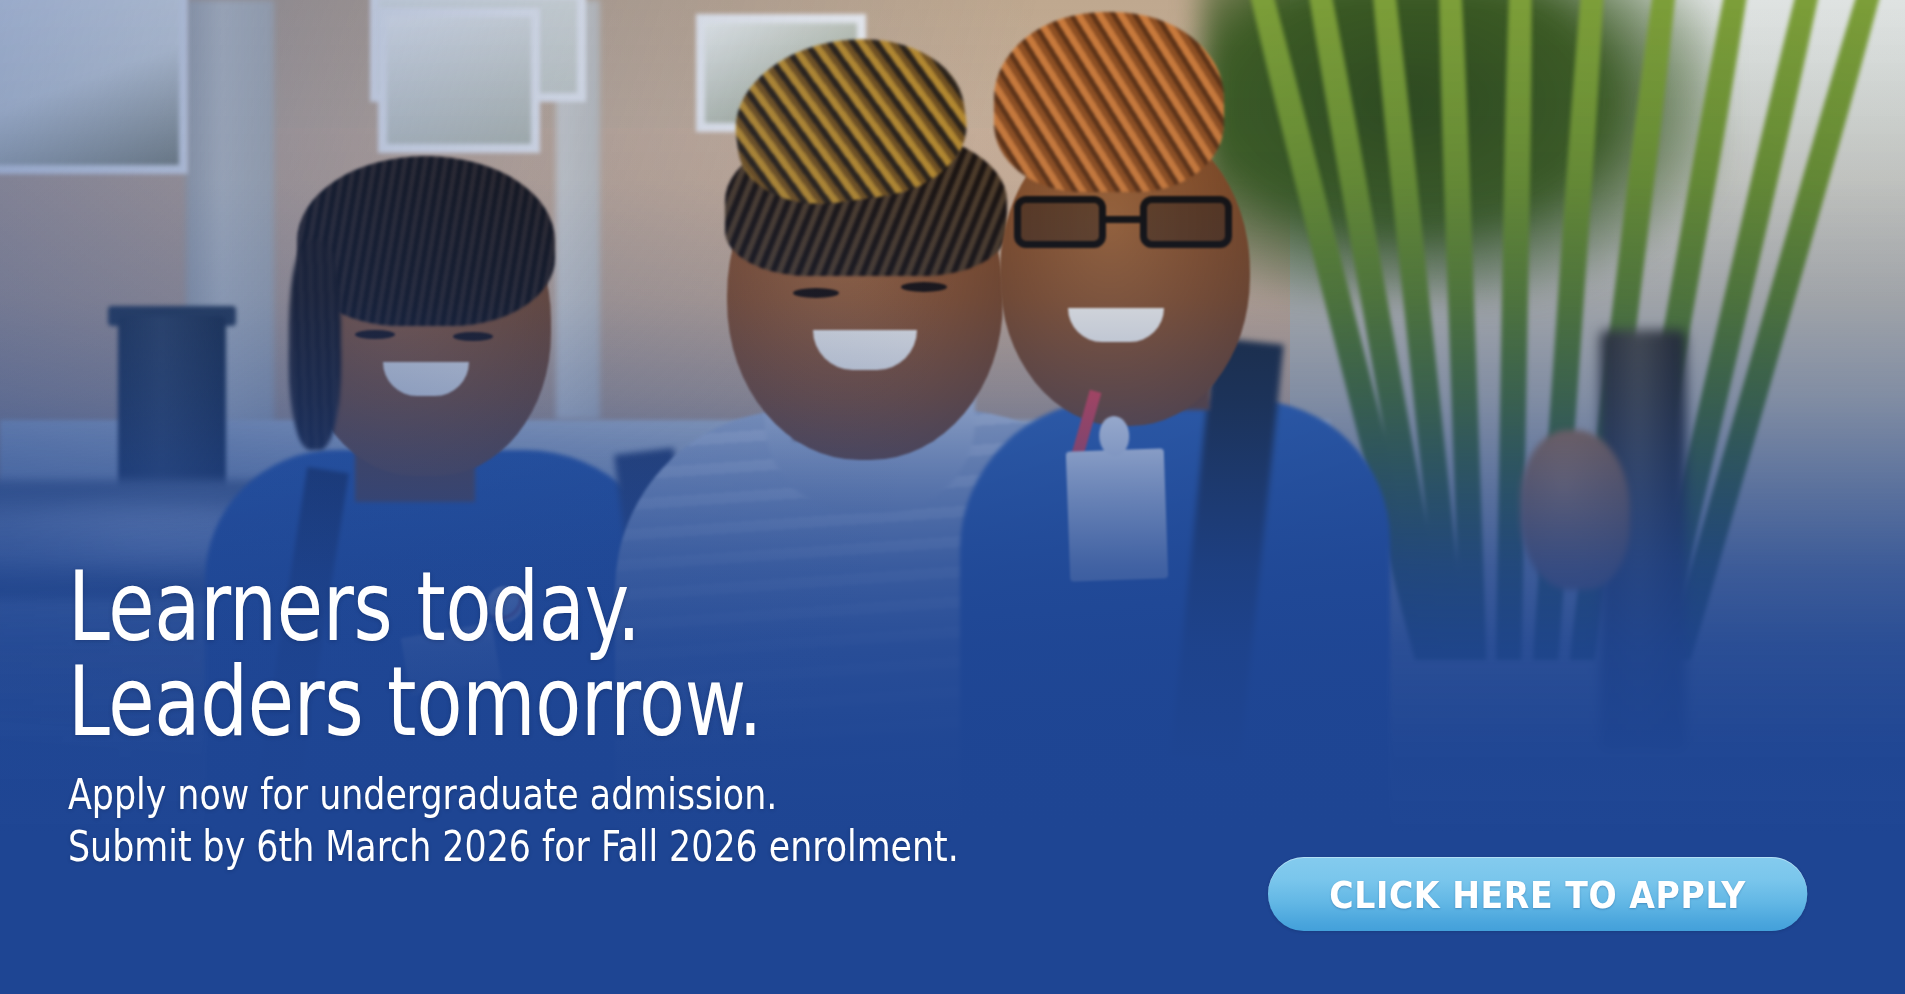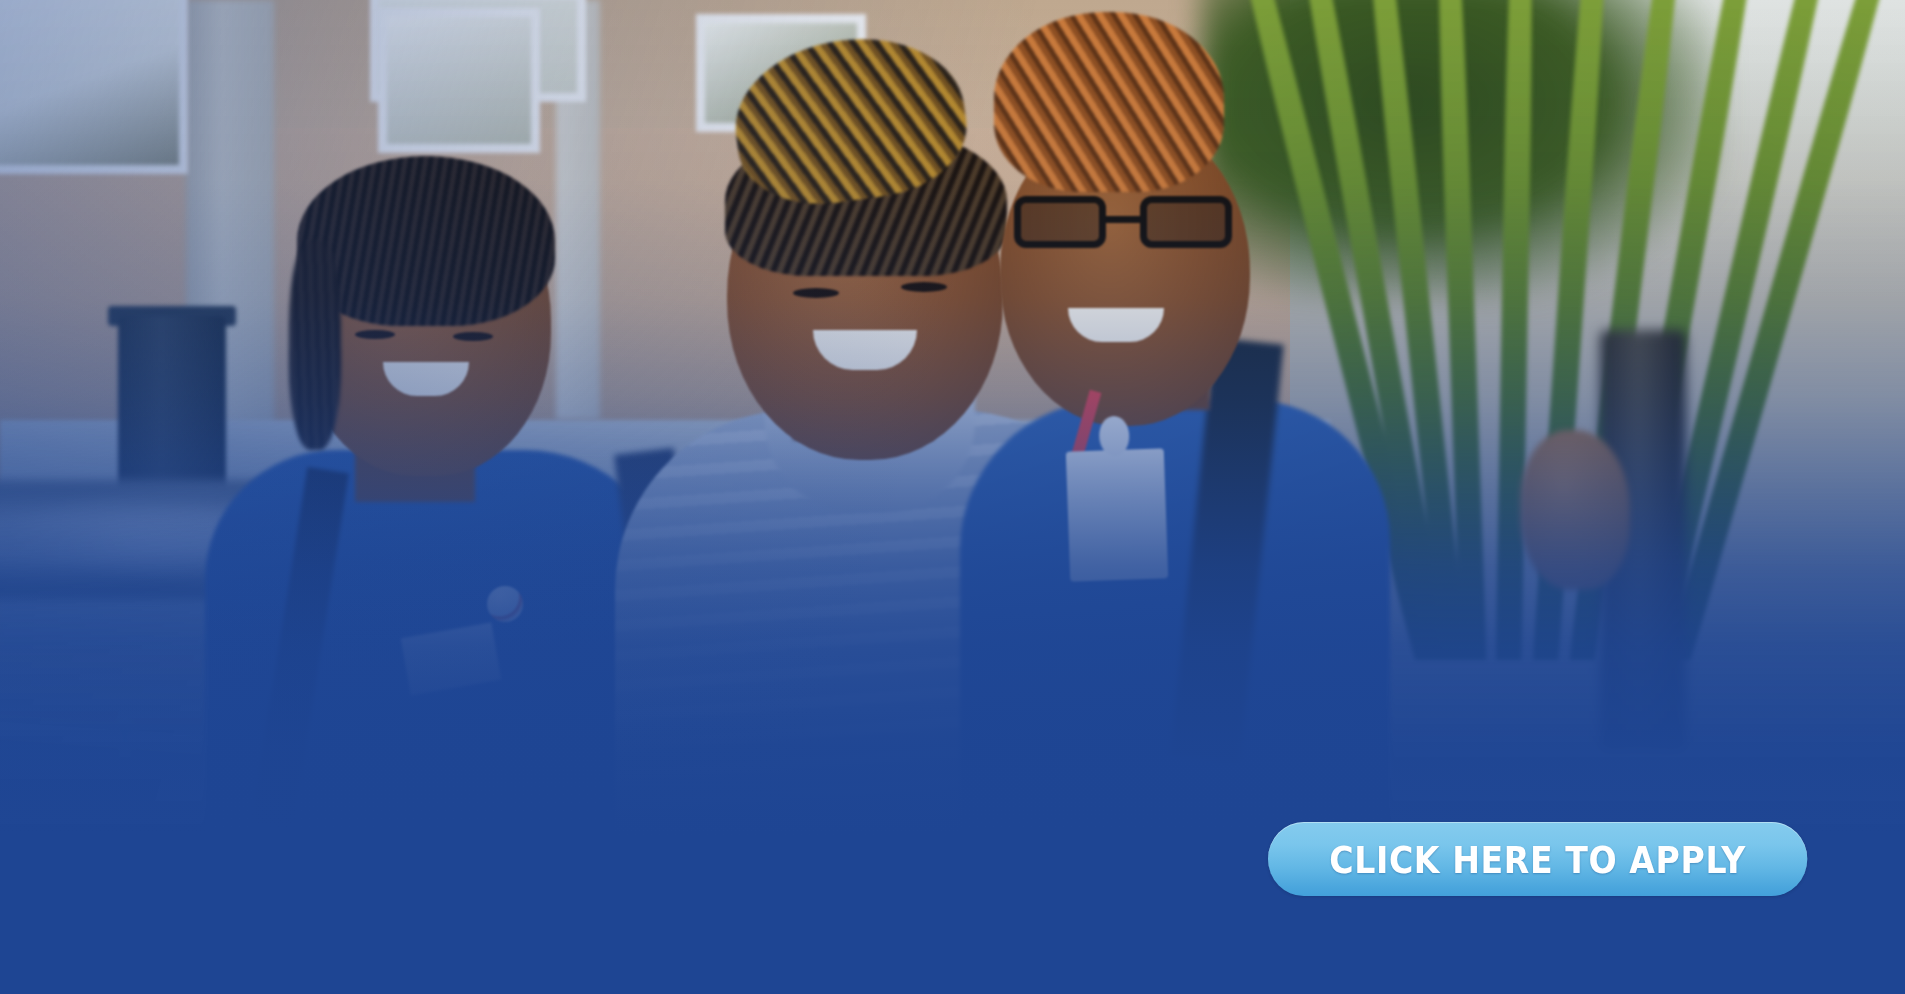--- a/index.html
+++ b/index.html
@@ -482,21 +482,21 @@
     margin: 18px 0 0 0;
     text-shadow: 0 1px 4px rgba(10,28,66,.28);
     transform: scaleX(0.90);
     transform-origin: left center;
     white-space: nowrap;
   }
 
   .cta-wrap {
     position: absolute;
     left: 1268px;
-    top: 822px;
+    top: 857px;
     z-index: 6;
   }
   .cta {
     display: inline-block;
     box-sizing: border-box;
     width: 556px;
     height: 74px;
     line-height: 74px;
     text-align: center;
     border: 0;
@@ -617,18 +617,24 @@
       </div>
       <div class="s3-smile"></div>
       <div class="s3-lanyard"></div>
       <div class="s3-badge"></div>
     </div>
   </div>
 
   <div class="overlay"></div>
   <div class="overlay-left"></div>
 
+  <div class="content">
+    <div class="headline">Learners today.</div>
+    <div class="headline">Leaders tomorrow.</div>
+    <div class="subhead">Apply now for undergraduate admission.</div>
+    <div class="subhead" style="margin-top:0">Submit by 6th March 2026 for Fall 2026 enrolment.</div>
+  </div>
 
   <div class="cta-wrap">
     <button class="cta" type="button">CLICK HERE TO APPLY</button>
   </div>
 
 </div>
 
 </body></html>

